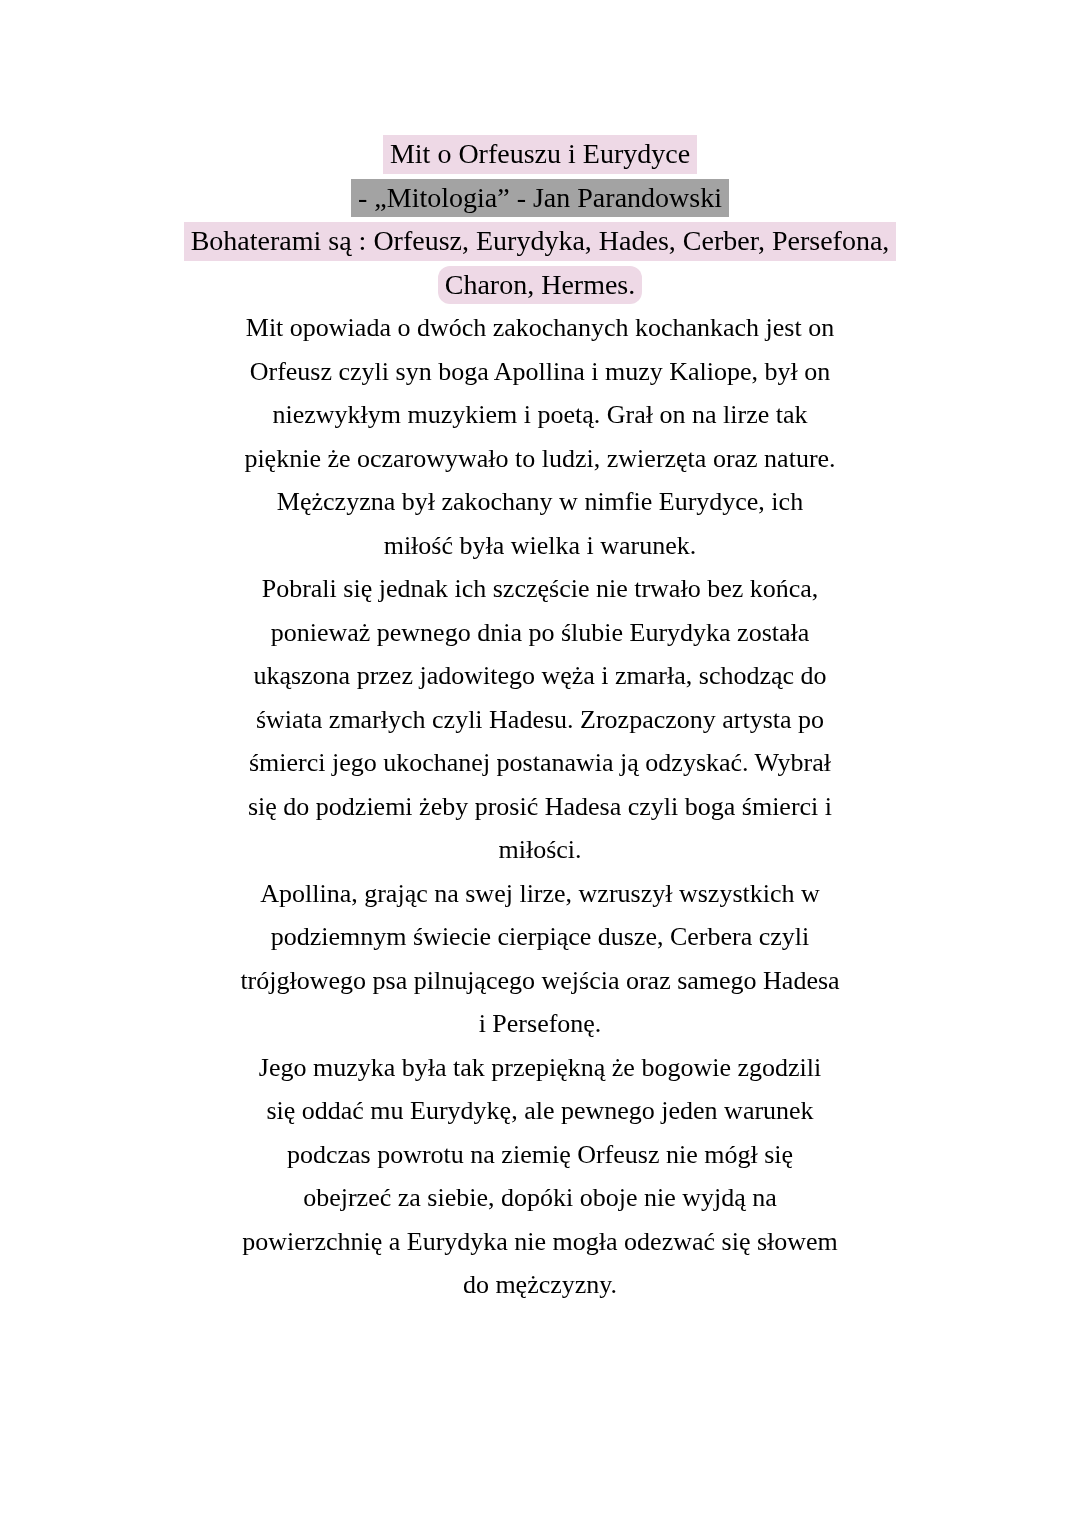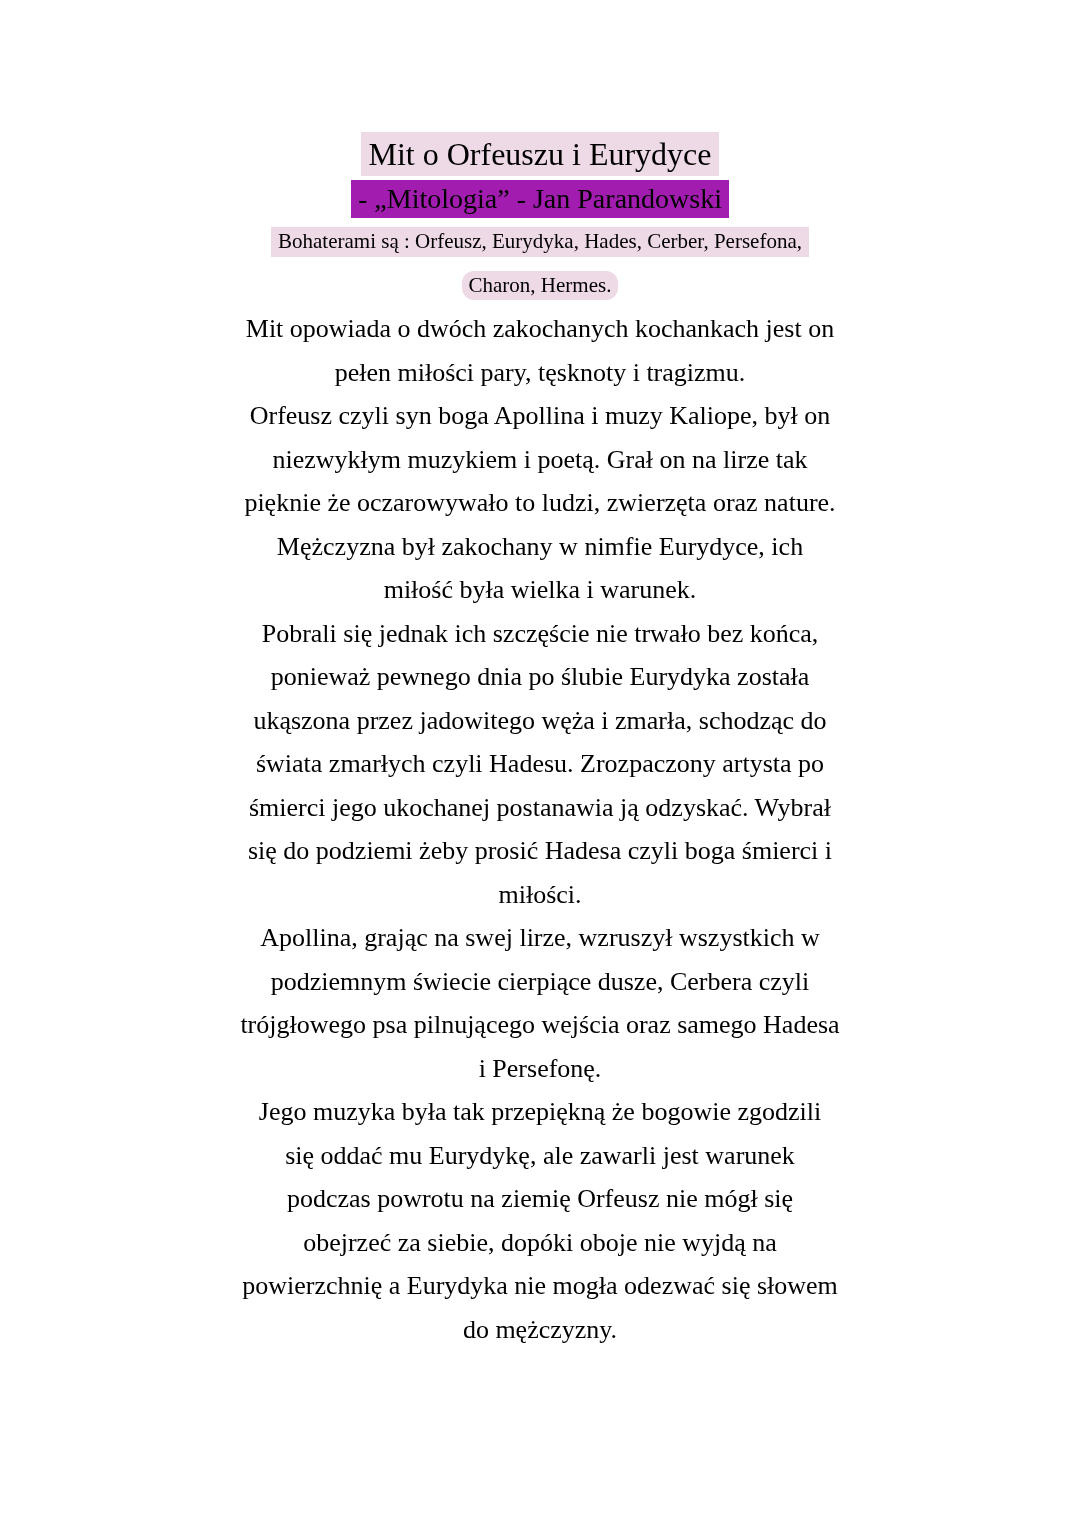--- a/index.html
+++ b/index.html
@@ -25,55 +25,54 @@
     text-align: center;
   }
   .line {
     line-height: 43.5px;
     white-space: nowrap;
   }
   .line span {
     display: inline-block;
     line-height: 1.32;
   }
-  .line.title { font-size: 32px; text-decoration: underline; }
+  .line.title { font-size: 28px; text-decoration: underline; }
   .line.subtitle { font-size: 28px; }
-  .line.characters { font-size: 21px; }
+  .line.characters { font-size: 28px; }
   .line.body { font-size: 26px; }
   .hl {
     padding: 1px 7px;
   }
 </style>
 </head>
 <body>
 
 <div class="page">
   <div class="text-block" id="text-block">
       <div class="line title"><span class="hl" style="background-color: rgb(238, 217, 230);">Mit o Orfeuszu i Eurydyce</span></div>
-      <div class="line subtitle"><span class="hl" style="background-color: #a21caf;">-  „Mitologia” - Jan Parandowski</span></div>
+      <div class="line subtitle"><span class="hl" style="background-color: #a3a3a3;">-  „Mitologia” - Jan Parandowski</span></div>
       <div class="line characters"><span class="hl" style="background-color: rgb(238, 217, 230);">Bohaterami są : Orfeusz, Eurydyka, Hades, Cerber, Persefona,</span></div>
       <div class="line characters"><span class="hl" style="background-color: rgb(238, 217, 230); border-radius: 12px;">Charon, Hermes.</span></div>
       <div class="line body"><span>Mit opowiada o dwóch zakochanych kochankach jest on</span></div>
-      <div class="line body"><span>pełen miłości pary, tęsknoty i tragizmu.</span></div>
       <div class="line body"><span>Orfeusz czyli syn boga Apollina i muzy Kaliope, był on</span></div>
       <div class="line body"><span>niezwykłym muzykiem i poetą. Grał on na lirze tak</span></div>
       <div class="line body"><span>pięknie że oczarowywało to ludzi, zwierzęta oraz nature.</span></div>
       <div class="line body"><span>Mężczyzna był zakochany w nimfie Eurydyce, ich</span></div>
       <div class="line body"><span>miłość była wielka i warunek.</span></div>
       <div class="line body"><span>Pobrali się jednak ich szczęście nie trwało bez końca,</span></div>
       <div class="line body"><span>ponieważ pewnego dnia po ślubie Eurydyka została</span></div>
       <div class="line body"><span>ukąszona przez jadowitego węża i zmarła, schodząc do</span></div>
       <div class="line body"><span>świata zmarłych czyli Hadesu. Zrozpaczony artysta po</span></div>
       <div class="line body"><span>śmierci jego ukochanej postanawia ją odzyskać. Wybrał</span></div>
       <div class="line body"><span>się do podziemi żeby prosić Hadesa czyli boga śmierci i</span></div>
       <div class="line body"><span>miłości.</span></div>
       <div class="line body"><span>Apollina, grając na swej lirze, wzruszył wszystkich w</span></div>
       <div class="line body"><span>podziemnym świecie cierpiące dusze, Cerbera czyli</span></div>
       <div class="line body"><span>trójgłowego psa pilnującego wejścia oraz samego Hadesa</span></div>
       <div class="line body"><span>i Persefonę.</span></div>
       <div class="line body"><span>Jego muzyka była tak przepiękną że bogowie zgodzili</span></div>
-      <div class="line body"><span>się oddać mu Eurydykę, ale zawarli jest warunek</span></div>
+      <div class="line body"><span>się oddać mu Eurydykę, ale pewnego jeden warunek</span></div>
       <div class="line body"><span>podczas powrotu na ziemię Orfeusz nie mógł się</span></div>
       <div class="line body"><span>obejrzeć za siebie, dopóki oboje nie wyjdą na</span></div>
       <div class="line body"><span>powierzchnię a Eurydyka nie mogła odezwać się słowem</span></div>
       <div class="line body"><span>do mężczyzny.</span></div>
     </div>
 </div>
 
 </body></html>

